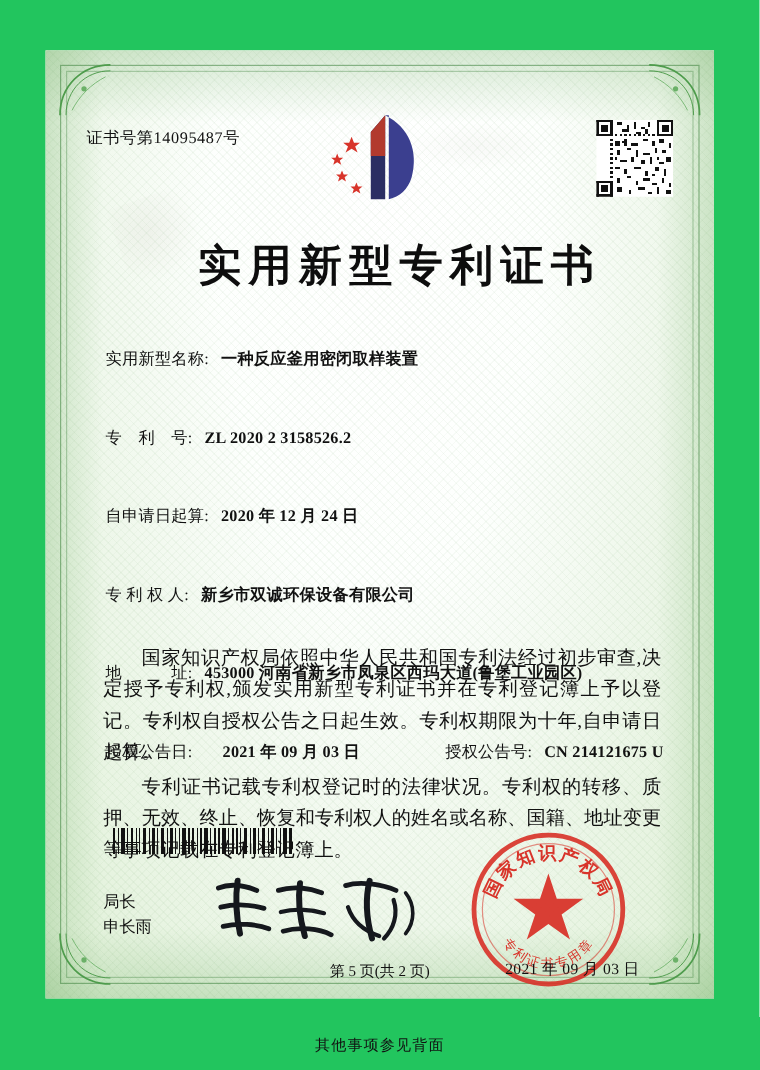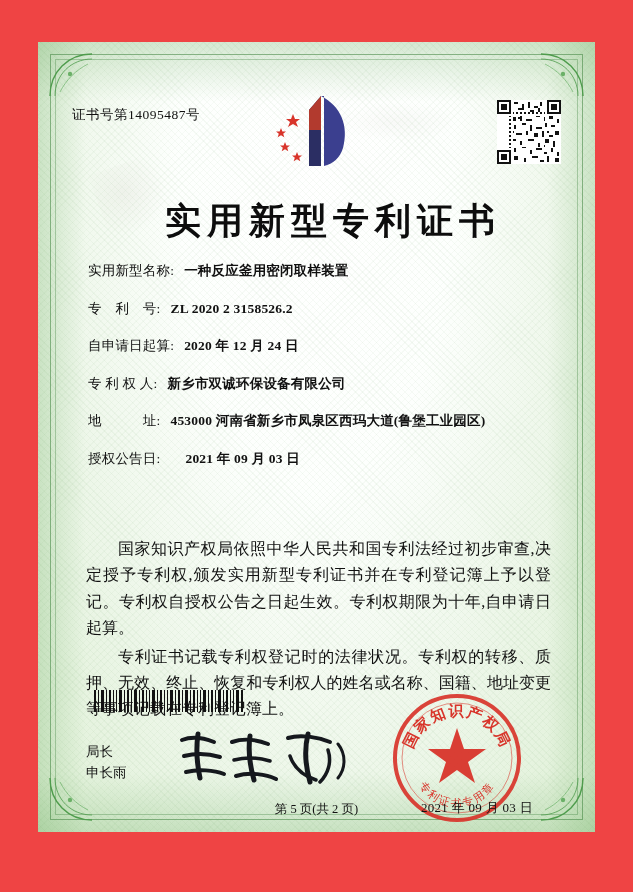--- a/index.html
+++ b/index.html
@@ -12,21 +12,21 @@
     height: 892px;
     font-family: "Liberation Serif", serif;
     color: #1a1a1a;
     position: relative;
     overflow: hidden;
   }
 
   .page {
     position: absolute;
     inset: 0;
-    background: #ef4444;
+    background: #22c55e;
   }
 
   
   .sheet {
     position: absolute;
     left: 38px;
     top: 42px;
     width: 557px;
     height: 790px;
     background:
@@ -145,20 +145,21 @@
   .field-row {
     display: flex;
     align-items: baseline;
     margin-bottom: 24px;
   }
   .field-label {
     flex: 0 0 auto;
     letter-spacing: 0.2px;
     color: #111;
     white-space: pre;
+    margin-top: 28px;
   }
   .field-value {
     margin-left: 10px;
     color: #111;
     letter-spacing: 0.2px;
     font-weight: bold;
   }
   .field-row.split { margin-bottom: 24px; gap: 15px; }
   .field-right {
     margin-left: 56px;
@@ -440,20 +441,24 @@
           <span class="field-label">专 利 权 人:</span>
           <span class="field-value">新乡市双诚环保设备有限公司</span>
         </div>
         <div class="field-row">
           <span class="field-label">地　　　址:</span>
           <span class="field-value">453000 河南省新乡市凤泉区西玛大道(鲁堡工业园区)</span>
         </div>
         <div class="field-row split">
           <span class="field-label">授权公告日:</span>
           <span class="field-value">2021 年 09 月 03 日</span>
+          <span class="field-right">
+            <span class="field-label">授权公告号:</span>
+            <span class="field-value">CN 214121675 U</span>
+          </span>
         </div>
       </div>
 
       <div class="paragraphs">
         <p>国家知识产权局依照中华人民共和国专利法经过初步审查,决定授予专利权,颁发实用新型专利证书并在专利登记簿上予以登记。专利权自授权公告之日起生效。专利权期限为十年,自申请日起算。</p>
         <p>专利证书记载专利权登记时的法律状况。专利权的转移、质押、无效、终止、恢复和专利权人的姓名或名称、国籍、地址变更等事项记载在专利登记簿上。</p>
       </div>
 
       <div class="barcode">
         <svg width="150" height="22" viewBox="0 0 150 22" shape-rendering="crispEdges">
@@ -546,13 +551,14 @@
           </text>
         </svg>
       </div>
 
       <div class="seal-date">2021 年 09 月 03 日</div>
 
       <div class="page-no">第 5 页(共 2 页)</div>
     </div>
   </div>
 
+  <div class="footnote">其他事项参见背面</div>
 </div>
 
 </body></html>

